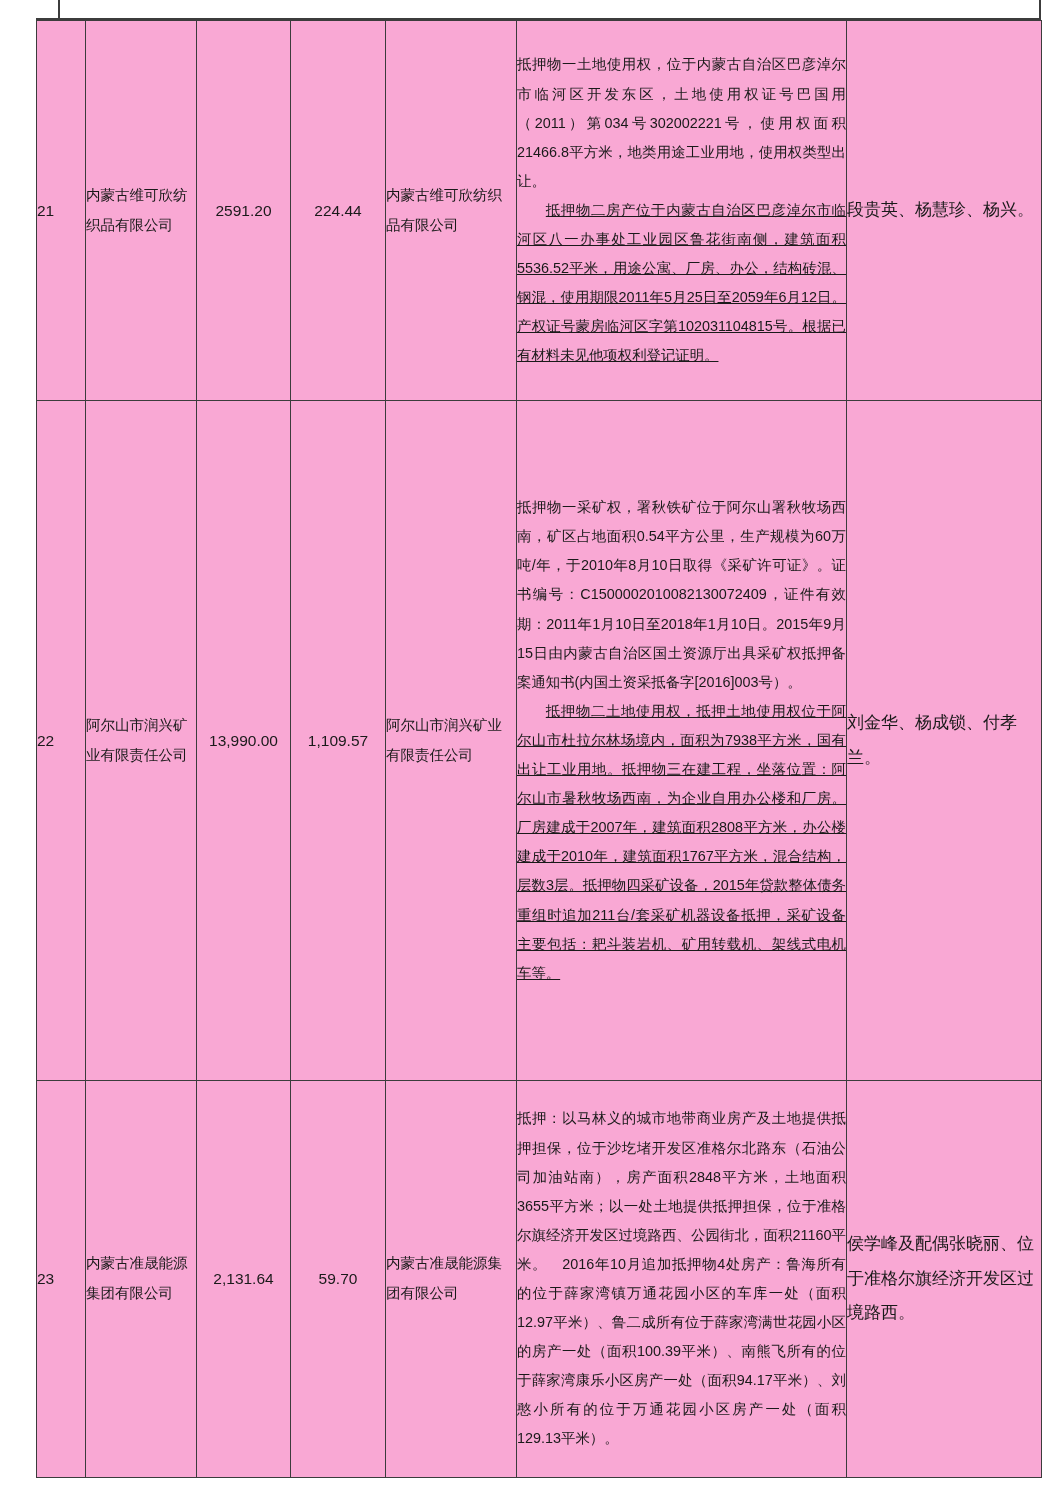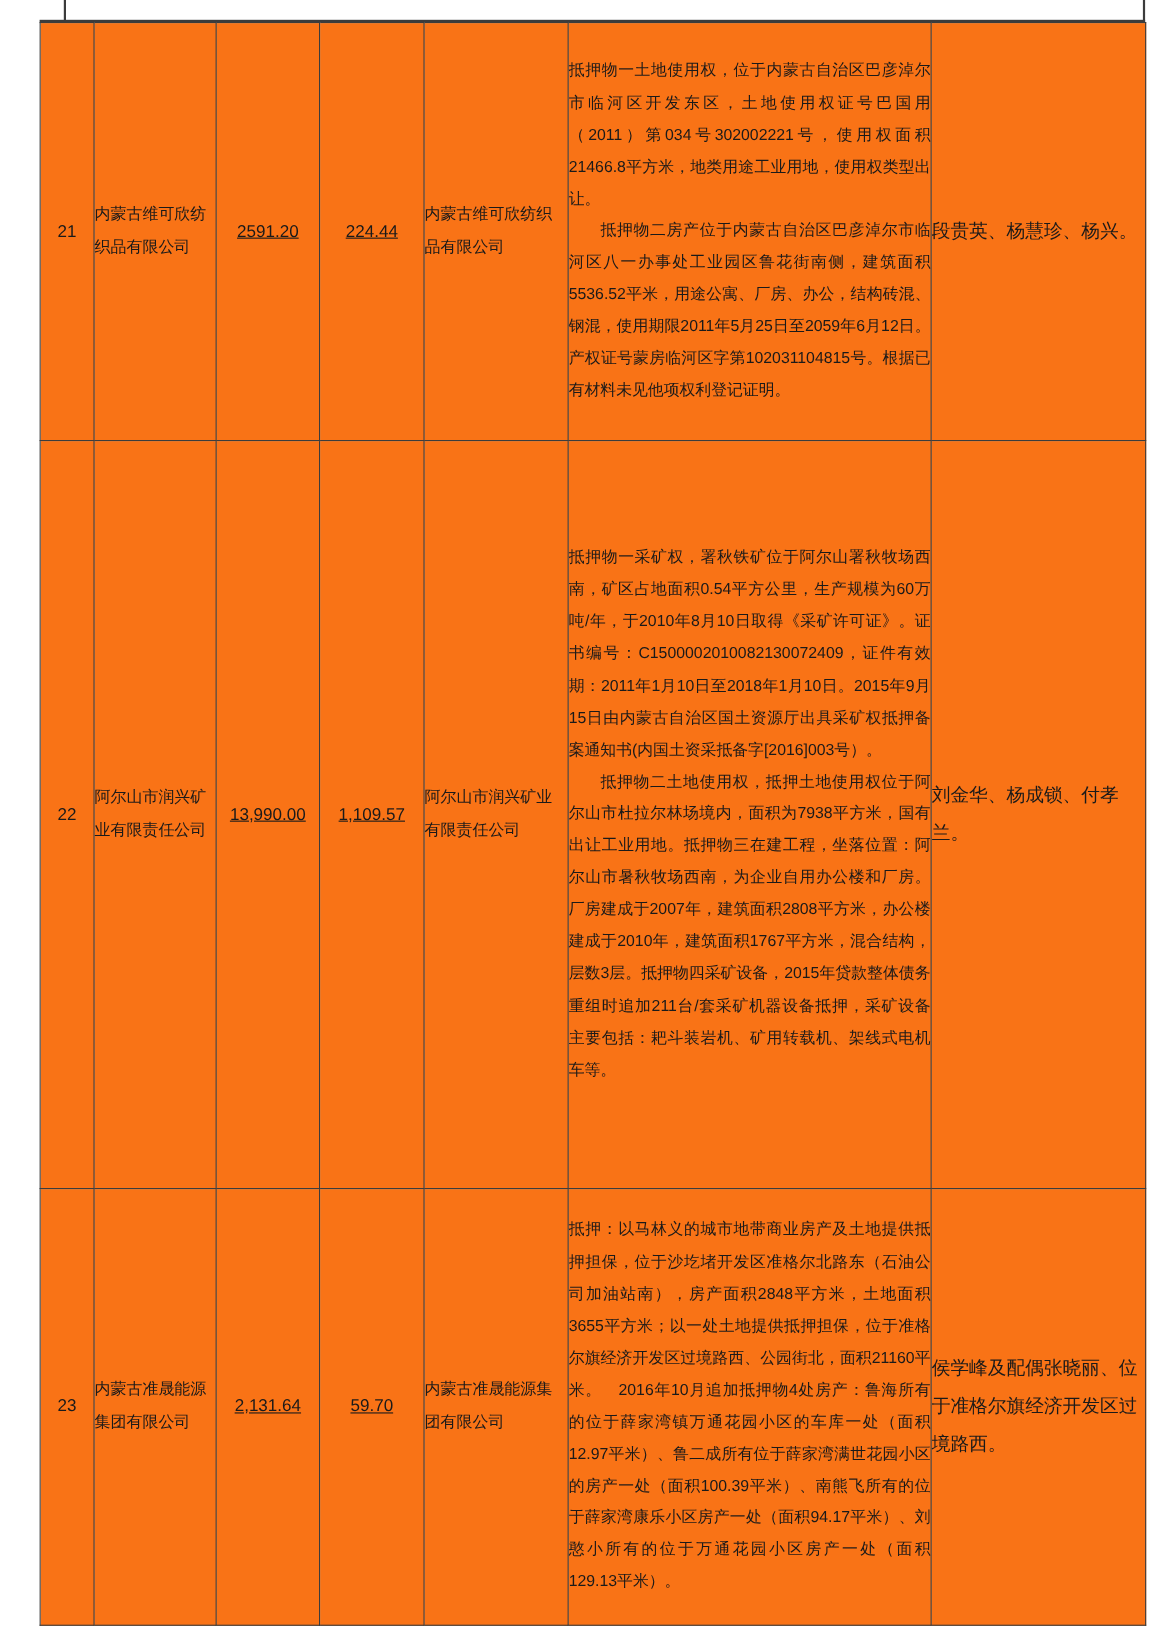--- a/index.html
+++ b/index.html
@@ -52,48 +52,46 @@
     left: 36px;
     top: 20px;
     width: 1005px;
     border-collapse: collapse;
     table-layout: fixed;
   }
   table.disclosure td {
     border: 1.6px solid #3c3c3c;
     vertical-align: middle;
     padding: 0;
-    background: #f97316;
+    background: #f9a8d4;
   }
   .c-idx   { width: 49px;  }
   .c-name  { width: 111px; }
   .c-bal   { width: 94px;  }
   .c-int   { width: 95px;  }
   .c-debtor{ width: 131px; }
   .c-coll  { width: 330px; }
   .c-guar  { width: 195px; }
 
   .idx-cell {
-    text-align: center;
     font-size: 15.5px;
     color: #1a1a1a;
   }
   .name-cell {
     padding: 6px 10px 6px 11px;
     font-size: 14.5px;
     line-height: 2.05;
     text-align: left;
     color: #1a1a1a;
   }
   .num-cell {
     text-align: center;
     font-size: 15.5px;
     color: #1a1a1a;
     padding: 0 4px;
-    text-decoration: underline;
   }
   .debtor-cell {
     padding: 6px 8px 6px 10px;
     font-size: 14.5px;
     line-height: 2.05;
     text-align: left;
     color: #1a1a1a;
   }
   .coll-cell {
     padding: 10px 9px 10px 11px;
@@ -102,20 +100,21 @@
     text-align: justify;
     text-justify: inter-ideograph;
     vertical-align: middle;
     color: #1a1a1a;
   }
   .coll-cell p {
     margin: 0;
   }
   .coll-cell p.indent {
     text-indent: 2em;
+    text-decoration: underline;
   }
   .guar-cell {
     padding: 6px 10px 6px 11px;
     font-size: 17px;
     line-height: 2.05;
     text-align: left;
     color: #1a1a1a;
   }
 </style>
 </head>

